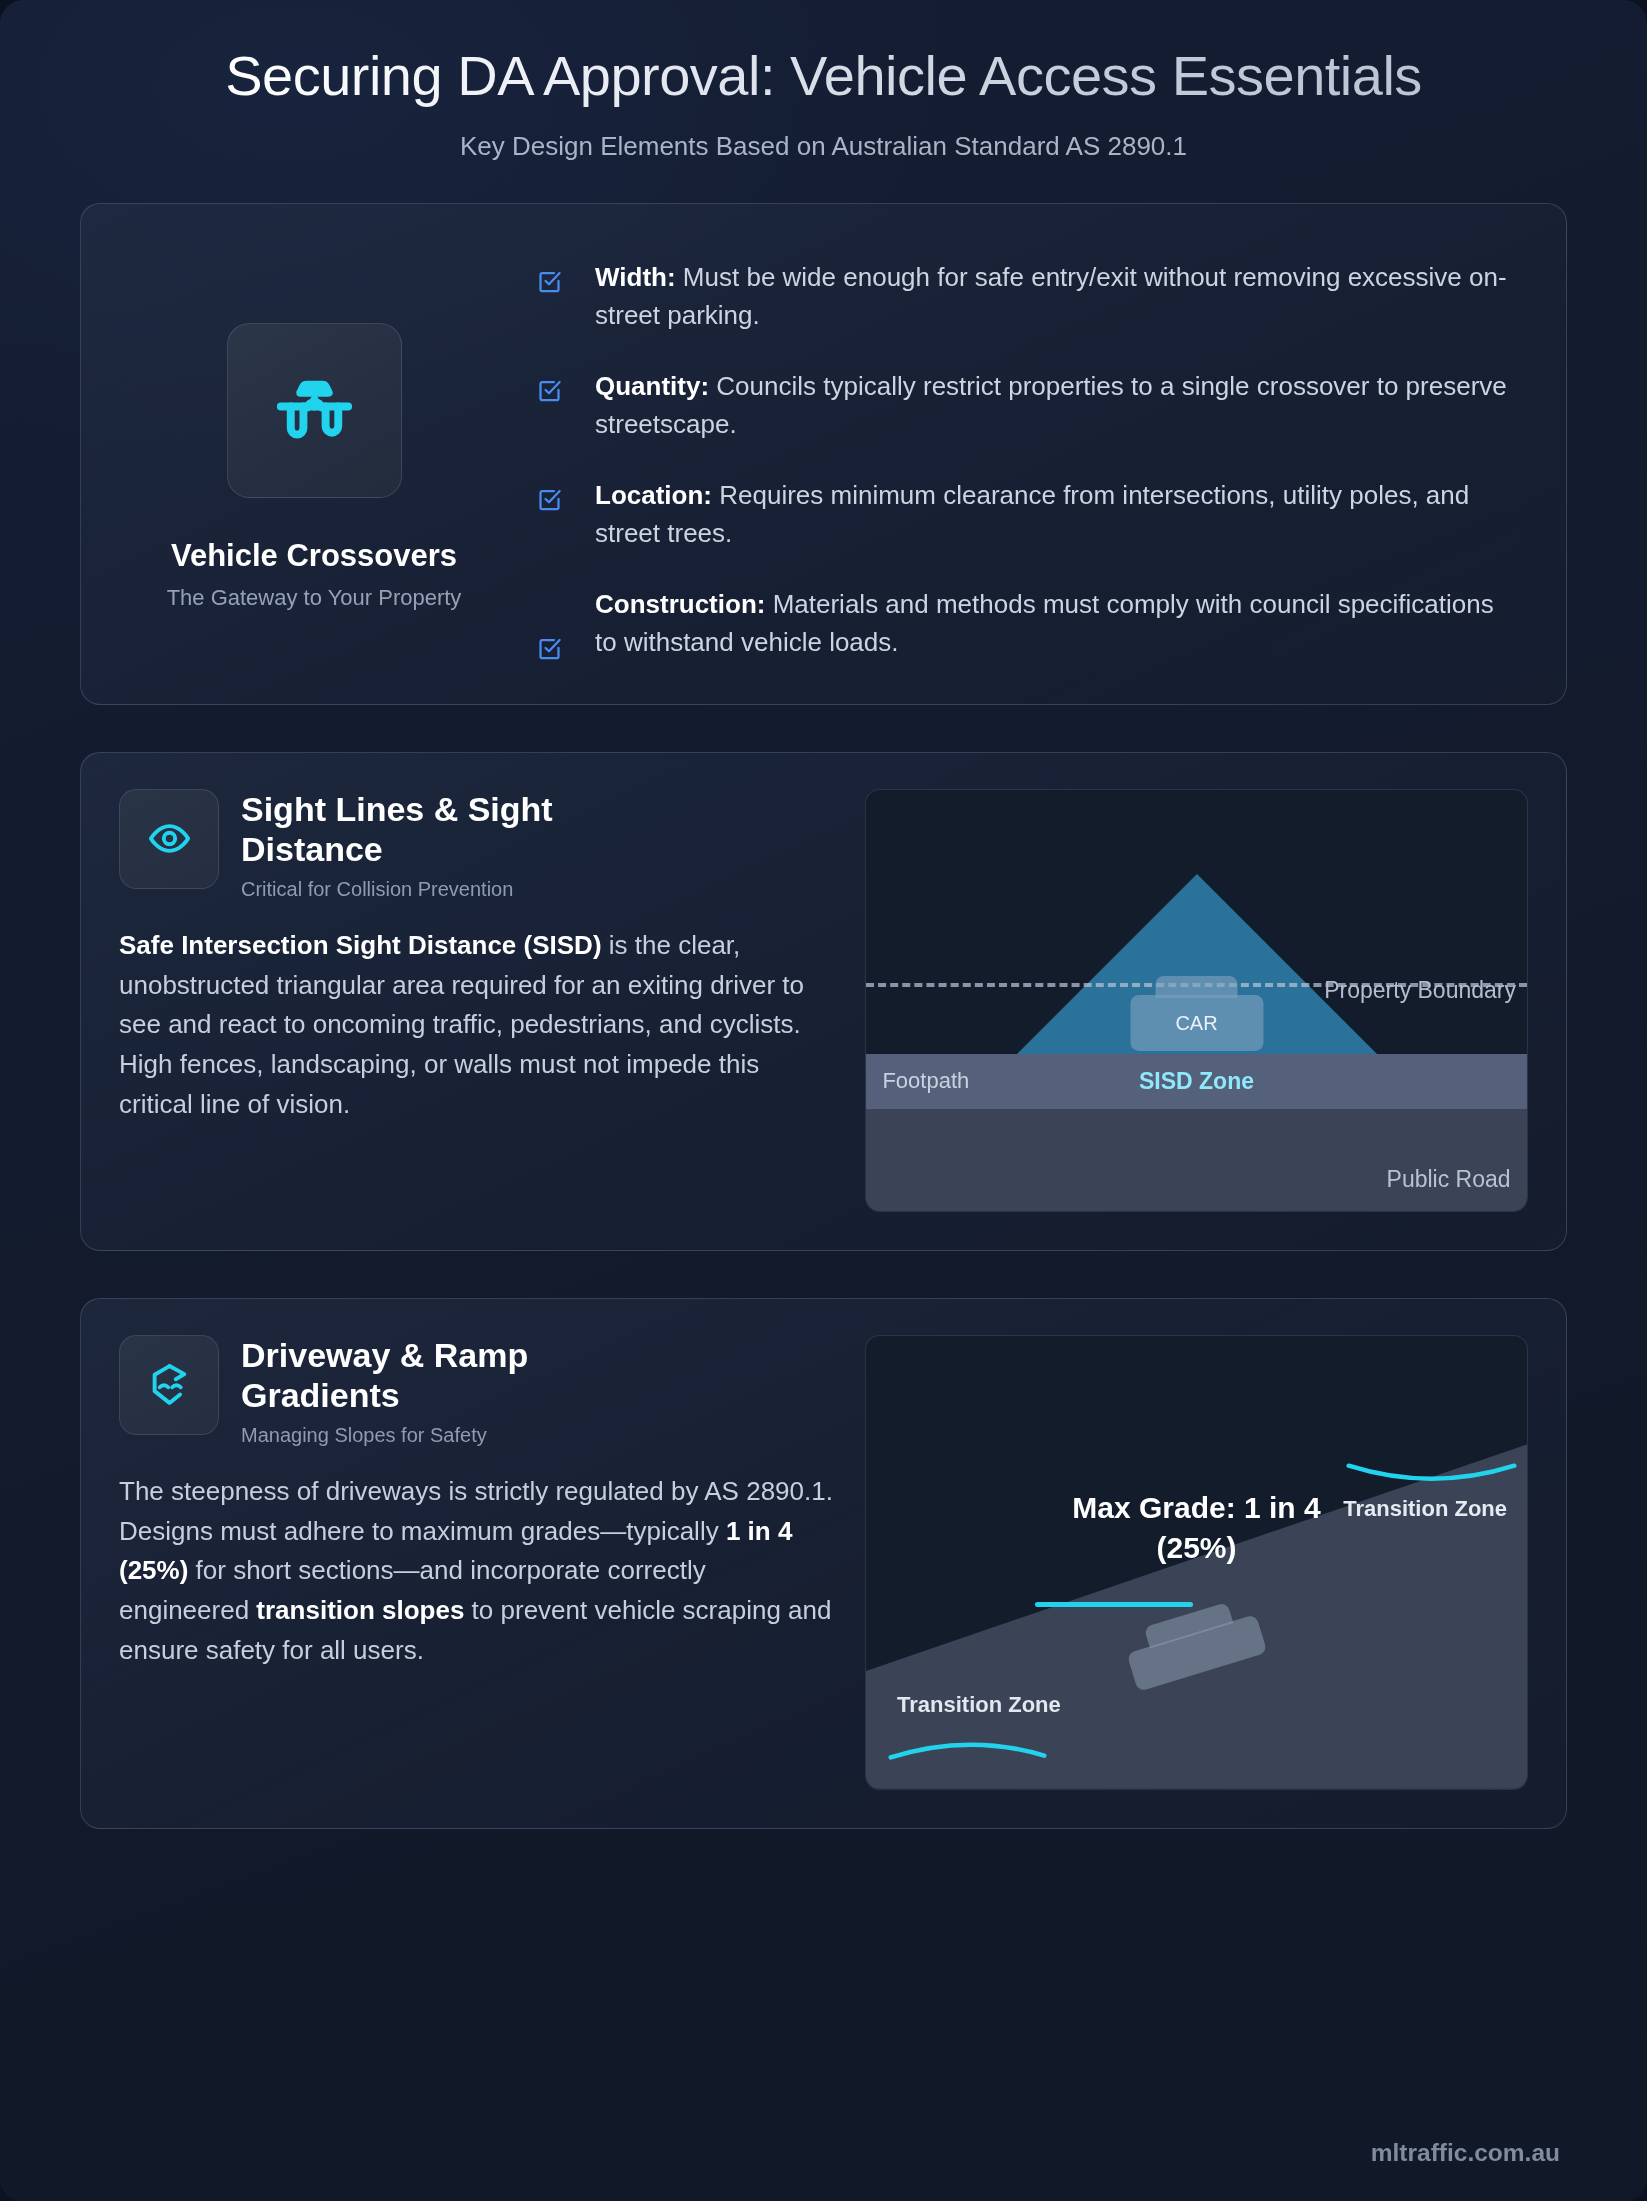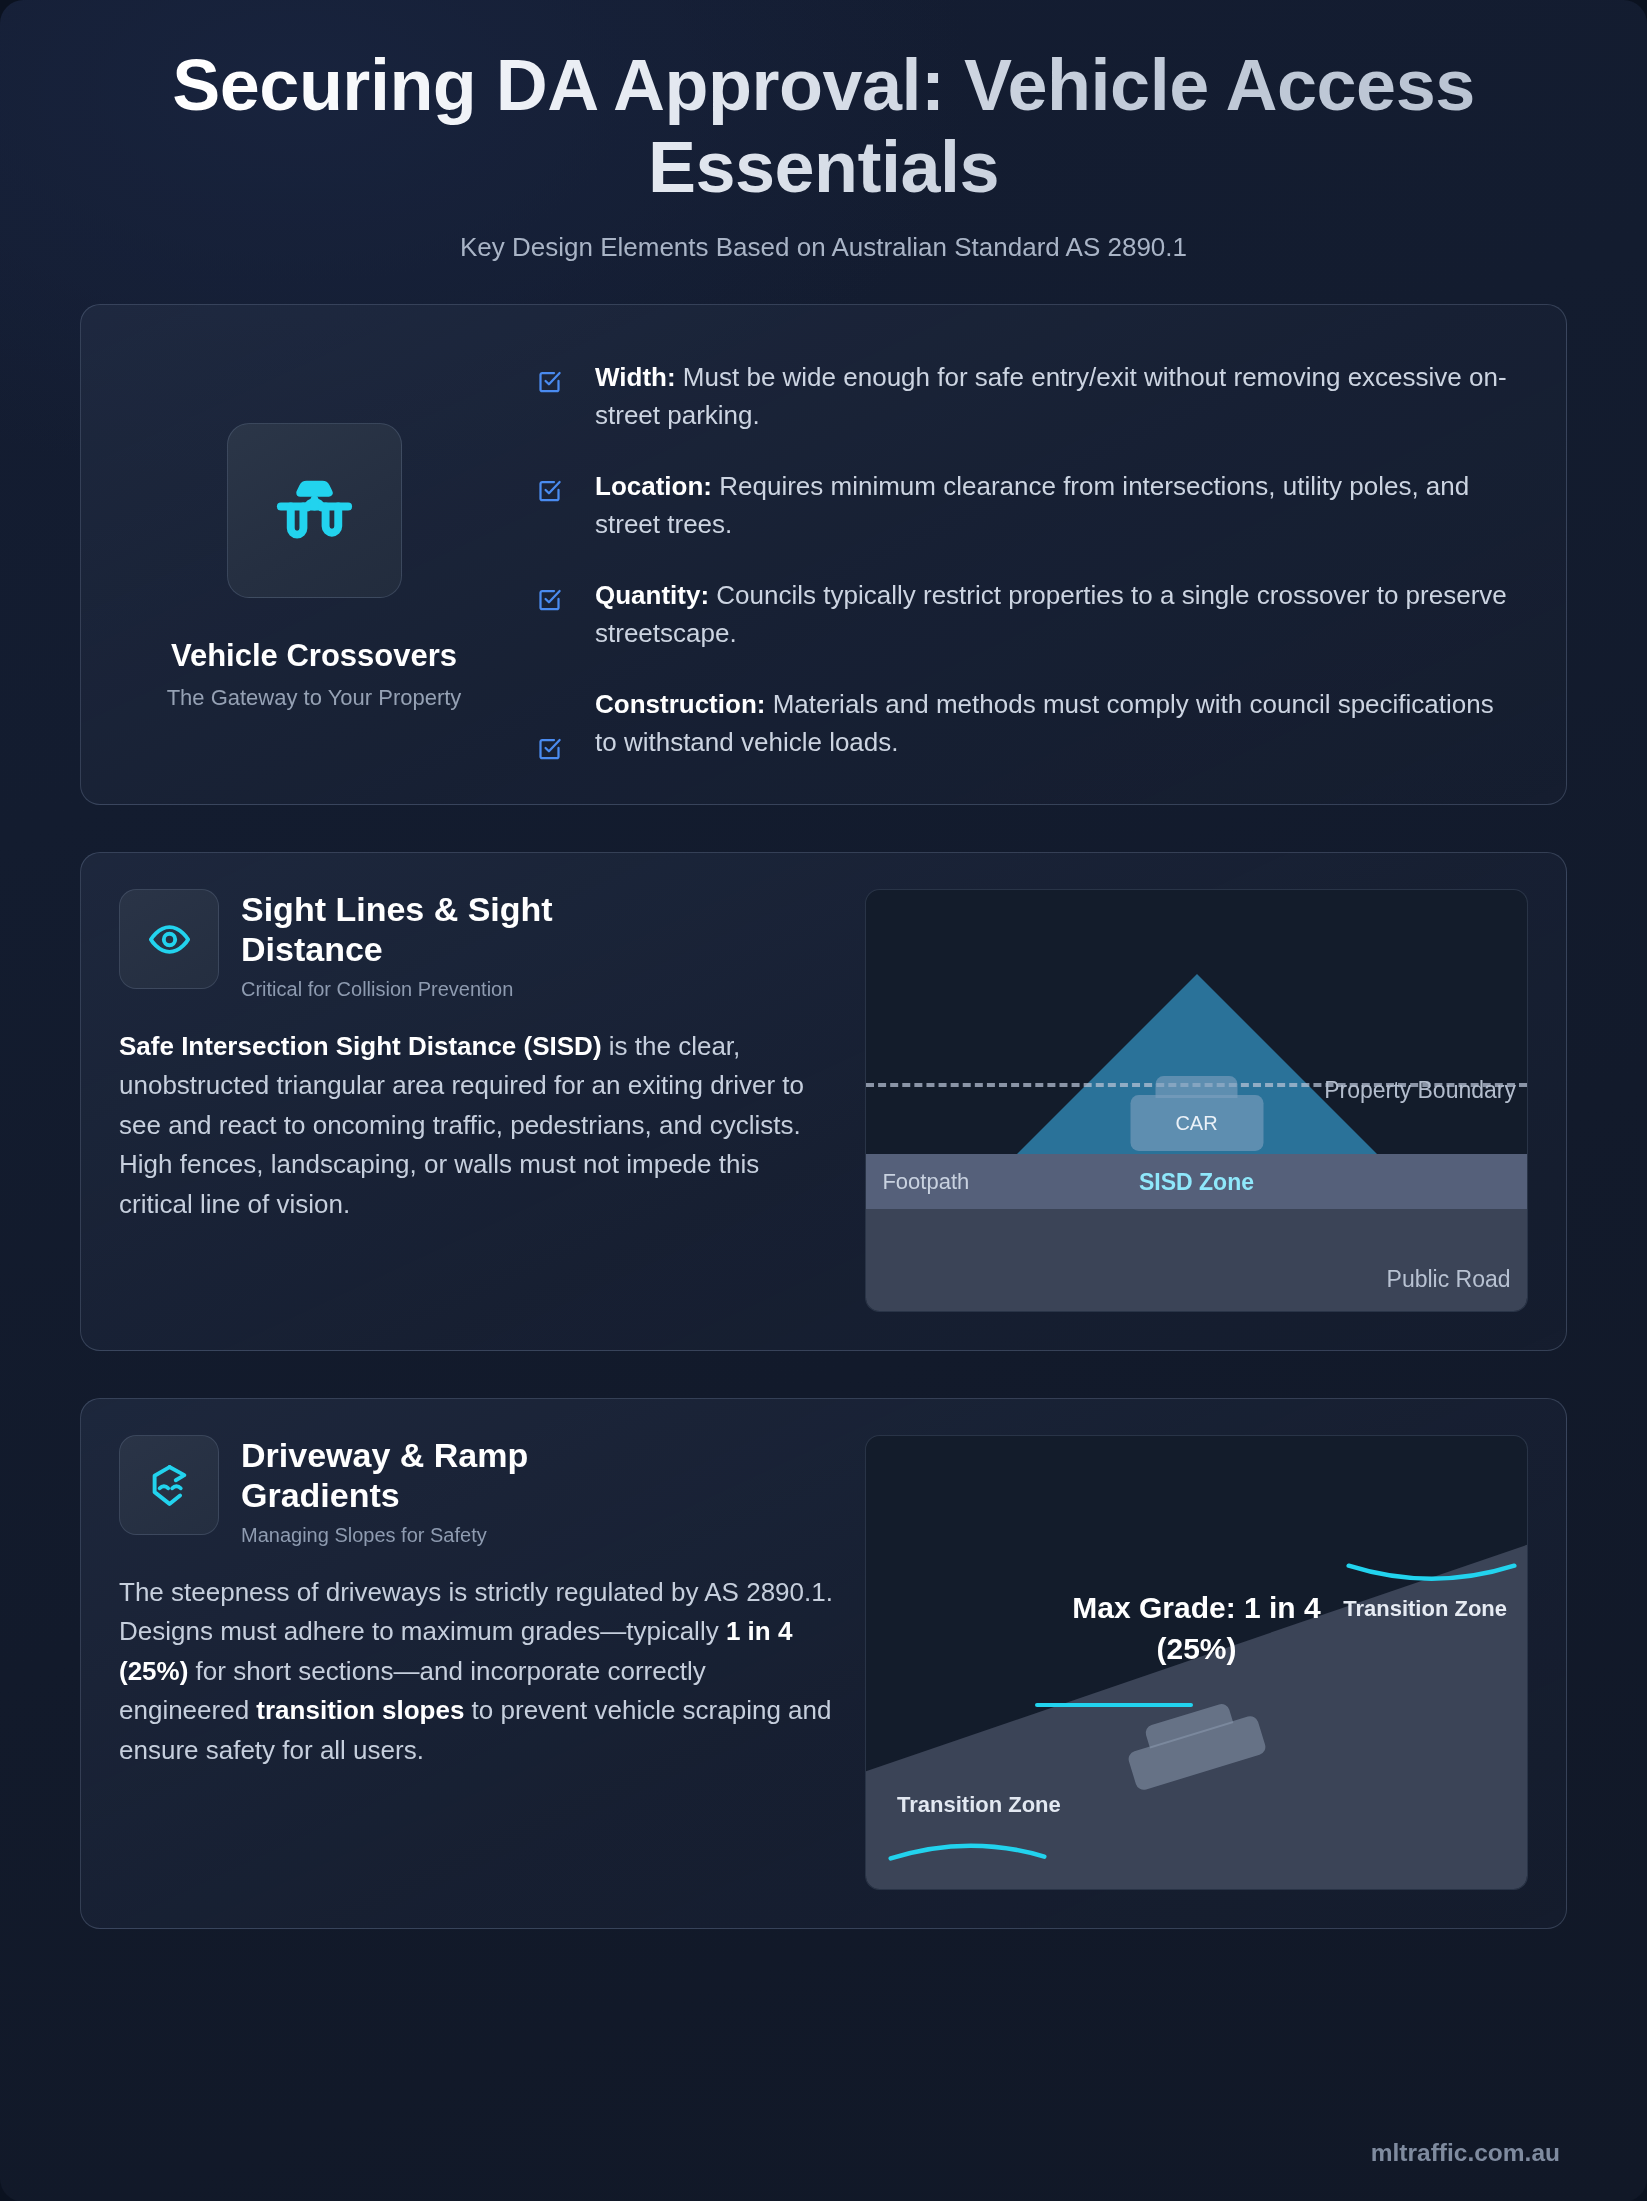--- a/index.html
+++ b/index.html
@@ -20,22 +20,22 @@
     background:
       radial-gradient(1091px 636px at 18% 4%, #18233d 0%, rgba(24,35,61,0) 62%),
       linear-gradient(160deg, #141d33 0%, #131c2f 30%, #121a2b 60%, #111827 100%);
     overflow: hidden;
   }
 
   
   .header { padding: 44px 109px 0 109px; text-align: center; }
 
   .title {
-    font-size: 72px;
-    font-weight: bold;
+    font-size: 56px;
+    font-weight: normal;
     line-height: 1.14;
     letter-spacing: -0.5px;
     background: linear-gradient(100deg, #ffffff 8%, #e8ecf3 35%, #c2cbd9 70%, #b9c3d2 100%);
     -webkit-background-clip: text;
     background-clip: text;
     color: transparent;
     -webkit-text-fill-color: transparent;
   }
 
   .subtitle {
@@ -302,31 +302,31 @@
         <span class="checktext"><b>Width:</b> <span>Must be wide enough for safe entry/exit without removing excessive on-street parking.</span></span>
       </div>
 
       <div class="checkitem">
         <span class="checkbox-icon">
           <svg width="27" height="27" viewBox="0 0 24 24" fill="none" stroke="#4a8bf0" stroke-width="2" stroke-linecap="round" stroke-linejoin="round">
             <path d="M20 11.5V19a1.5 1.5 0 0 1-1.5 1.5h-13A1.5 1.5 0 0 1 4 19V6a1.5 1.5 0 0 1 1.5-1.5H16"></path>
             <path d="M8.5 11.5l3 3L21 4.5"></path>
           </svg>
         </span>
-        <span class="checktext"><b>Location:</b> <span>Requires minimum clearance from intersections, utility poles, and street trees.</span></span>
+        <span class="checktext"><b>Quantity:</b> <span>Councils typically restrict properties to a single crossover to preserve streetscape.</span></span>
       </div>
 
       <div class="checkitem">
         <span class="checkbox-icon">
           <svg width="27" height="27" viewBox="0 0 24 24" fill="none" stroke="#4a8bf0" stroke-width="2" stroke-linecap="round" stroke-linejoin="round">
             <path d="M20 11.5V19a1.5 1.5 0 0 1-1.5 1.5h-13A1.5 1.5 0 0 1 4 19V6a1.5 1.5 0 0 1 1.5-1.5H16"></path>
             <path d="M8.5 11.5l3 3L21 4.5"></path>
           </svg>
         </span>
-        <span class="checktext"><b>Quantity:</b> <span>Councils typically restrict properties to a single crossover to preserve streetscape.</span></span>
+        <span class="checktext"><b>Location:</b> <span>Requires minimum clearance from intersections, utility poles, and street trees.</span></span>
       </div>
 
       <div class="checkitem">
         <span class="checkbox-icon">
           <svg width="27" height="27" viewBox="0 0 24 24" fill="none" stroke="#4a8bf0" stroke-width="2" stroke-linecap="round" stroke-linejoin="round">
             <path d="M20 11.5V19a1.5 1.5 0 0 1-1.5 1.5h-13A1.5 1.5 0 0 1 4 19V6a1.5 1.5 0 0 1 1.5-1.5H16"></path>
             <path d="M8.5 11.5l3 3L21 4.5"></path>
           </svg>
         </span>
         <span class="checktext"><b>Construction:</b> <span>Materials and methods must comply with council specifications to withstand vehicle loads.</span></span>

